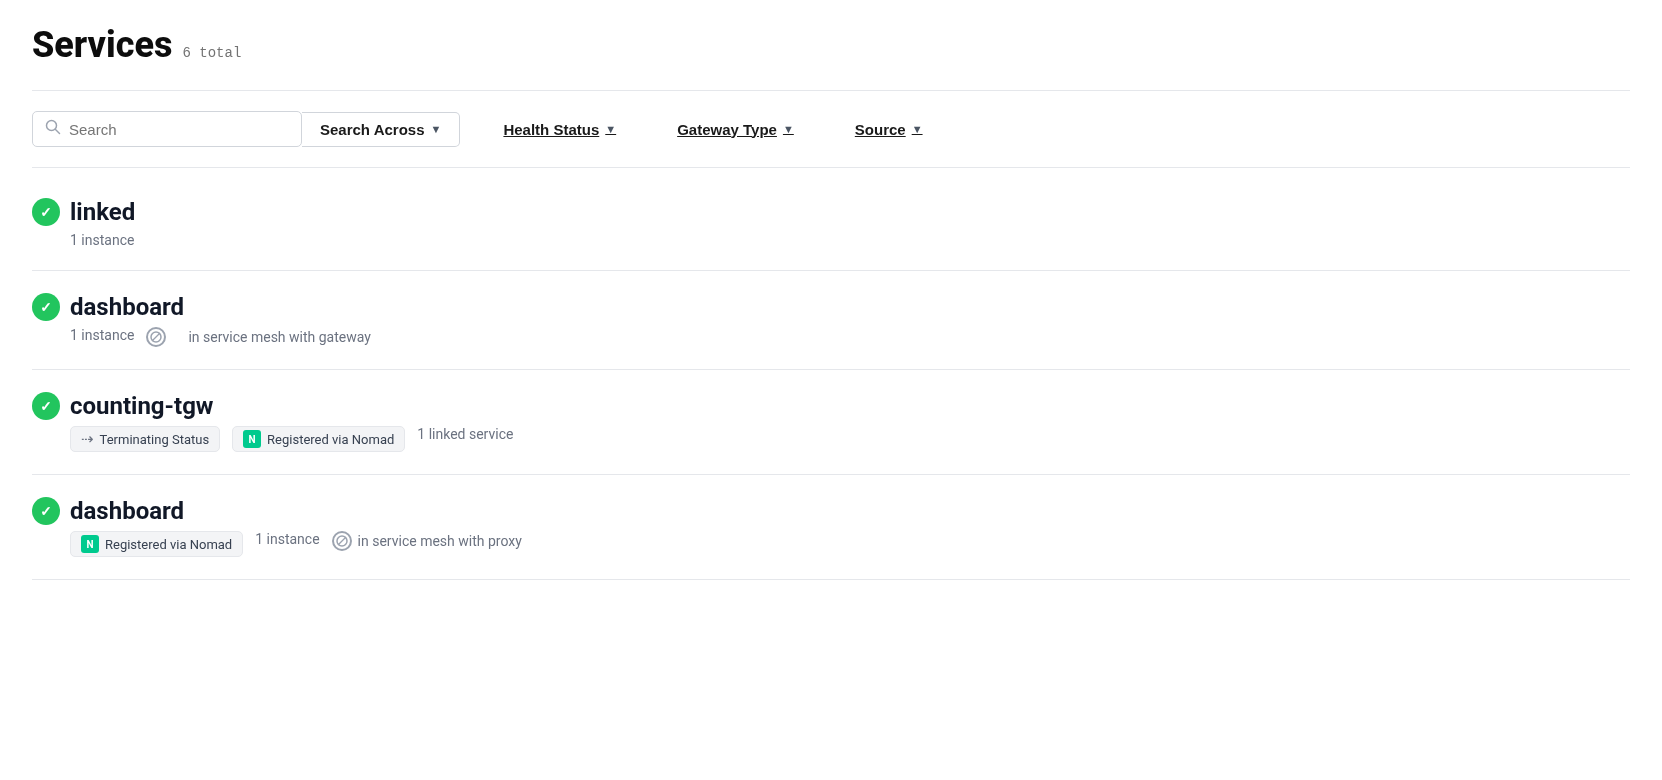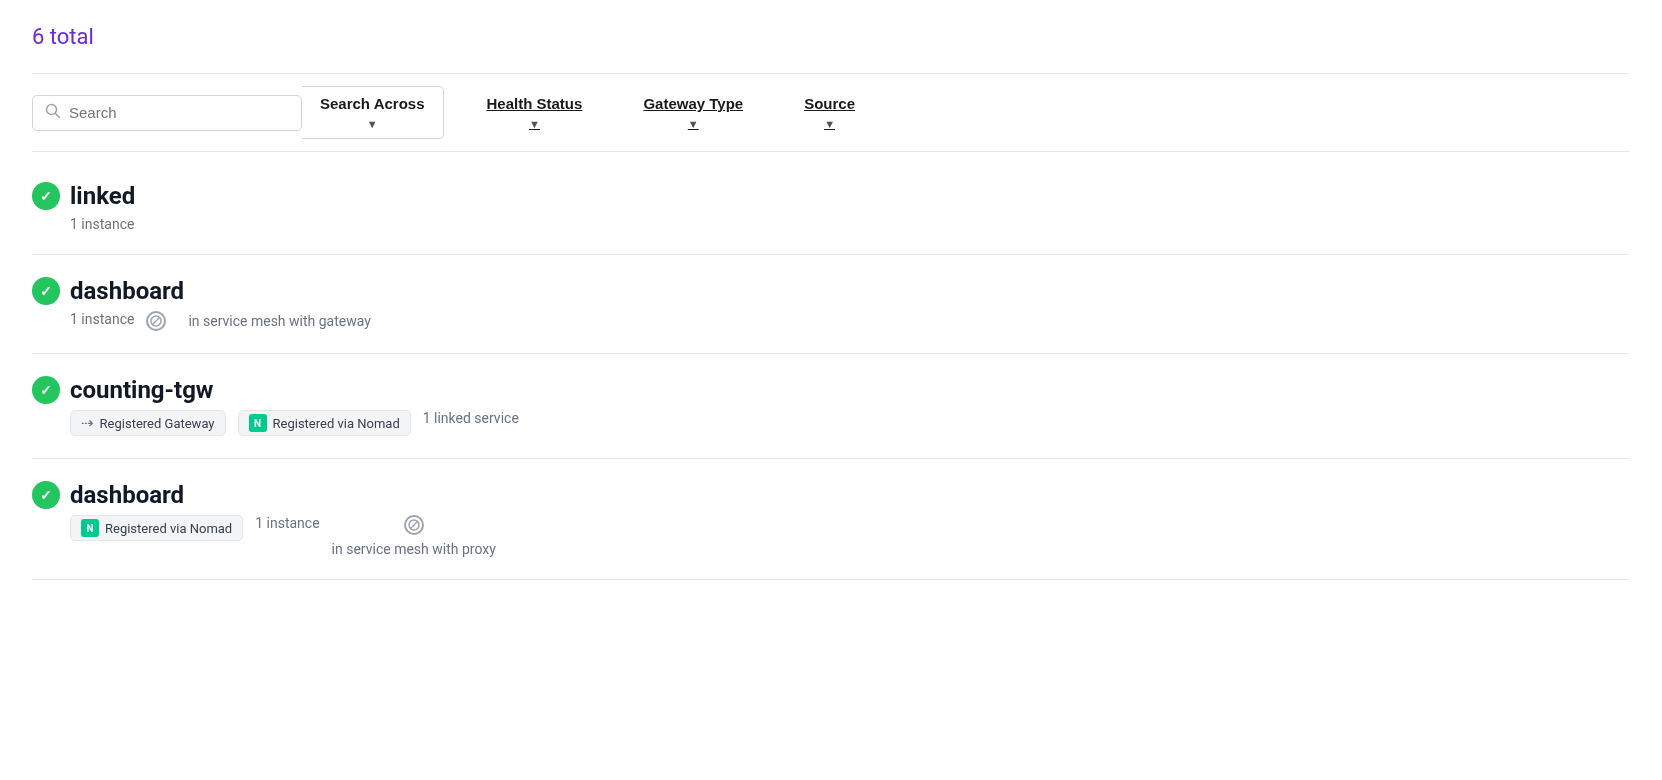--- a/index.html
+++ b/index.html
@@ -17,32 +17,33 @@
       align-items: baseline;
       gap: 10px;
       margin-bottom: 24px;
     }
     .page-title {
       font-size: 36px;
       font-weight: 800;
       color: #0d0d0d;
     }
     .page-count {
-      font-size: 22px;
+      font-size: 14px;
       font-weight: 400;
-      color: #6d28d9;
+      color: #737373;
+      font-family: Liberation Mono, monospace;
     }
 
     
     .filter-bar {
       display: flex;
       align-items: center;
       border-top: 1px solid #e5e7eb;
       border-bottom: 1px solid #e5e7eb;
-      padding: 12px 0;
+      padding: 20px 0;
       gap: 0;
       margin-bottom: 8px;
     }
     .search-input-wrap {
       display: flex;
       align-items: center;
       border: 1px solid #d1d5db;
       border-radius: 5px;
       padding: 7px 12px;
       gap: 8px;
@@ -68,21 +69,20 @@
       padding: 8px 18px;
       font-size: 15px;
       font-weight: 600;
       color: #1a1a1a;
       border: 1px solid #d1d5db;
       border-left: none;
       border-radius: 0 5px 5px 0;
       background: #fff;
       cursor: pointer;
       white-space: nowrap;
-      flex-direction: column;
     }
     .filter-dropdown.standalone {
       border: none;
       border-radius: 0;
       border-left: 1px solid transparent;
       margin-left: 24px;
       text-decoration: underline;
     }
     .chevron {
       font-size: 11px;
@@ -186,20 +186,21 @@
       align-items: center;
       justify-content: center;
       font-size: 15px;
       color: #6b7280;
     }
   </style>
 </head>
 <body>
 
 <div class="page-header">
+  <h1 class="page-title">Services</h1>
   <span class="page-count">6 total</span>
 </div>
 
 <div class="filter-bar">
   <div class="search-input-wrap">
     <span class="search-icon-svg">
       <svg width="16" height="16" viewBox="0 0 16 16" fill="none" xmlns="http://www.w3.org/2000/svg">
         <circle cx="6.5" cy="6.5" r="5" stroke="#9ca3af" stroke-width="1.5"></circle>
         <line x1="10.5" y1="10.5" x2="14.5" y2="14.5" stroke="#9ca3af" stroke-width="1.5" stroke-linecap="round"></line>
       </svg>
@@ -259,21 +260,21 @@
     <div class="service-item">
       <div class="service-name-row">
         <div class="health-check">
           <span class="health-check-mark">✓</span>
         </div>
         <span class="service-name">counting-tgw</span>
       </div>
       <div class="service-meta">
         <span class="badge">
           <span class="gateway-icon">⇢</span>
-          <span>Registered Gateway</span>
+          <span>Terminating Status</span>
         </span>
         <span class="badge">
           <span class="badge-icon-nomad">N</span>
           <span>Registered via Nomad</span>
         </span>
         <span class="meta-text">1 linked service</span>
       </div>
     </div>
     <div class="service-item">
       <div class="service-name-row">
@@ -281,21 +282,21 @@
           <span class="health-check-mark">✓</span>
         </div>
         <span class="service-name">dashboard</span>
       </div>
       <div class="service-meta">
         <span class="badge">
           <span class="badge-icon-nomad">N</span>
           <span>Registered via Nomad</span>
         </span>
         <span class="meta-text">1 instance</span>
-        <span style="display: inline-flex; align-items: center; gap: 6px; flex-direction: column;">
+        <span style="display: inline-flex; align-items: center; gap: 6px;">
           <span class="mesh-icon">
             <svg width="12" height="12" viewBox="0 0 12 12" fill="none" xmlns="http://www.w3.org/2000/svg">
         <circle cx="6" cy="6" r="5" stroke="#9ca3af" stroke-width="1.5"></circle>
         <line x1="2" y1="10" x2="10" y2="2" stroke="#9ca3af" stroke-width="1.2"></line>
       </svg>
           </span>
           <span class="meta-text">in service mesh with proxy</span>
         </span>
       </div>
     </div>

